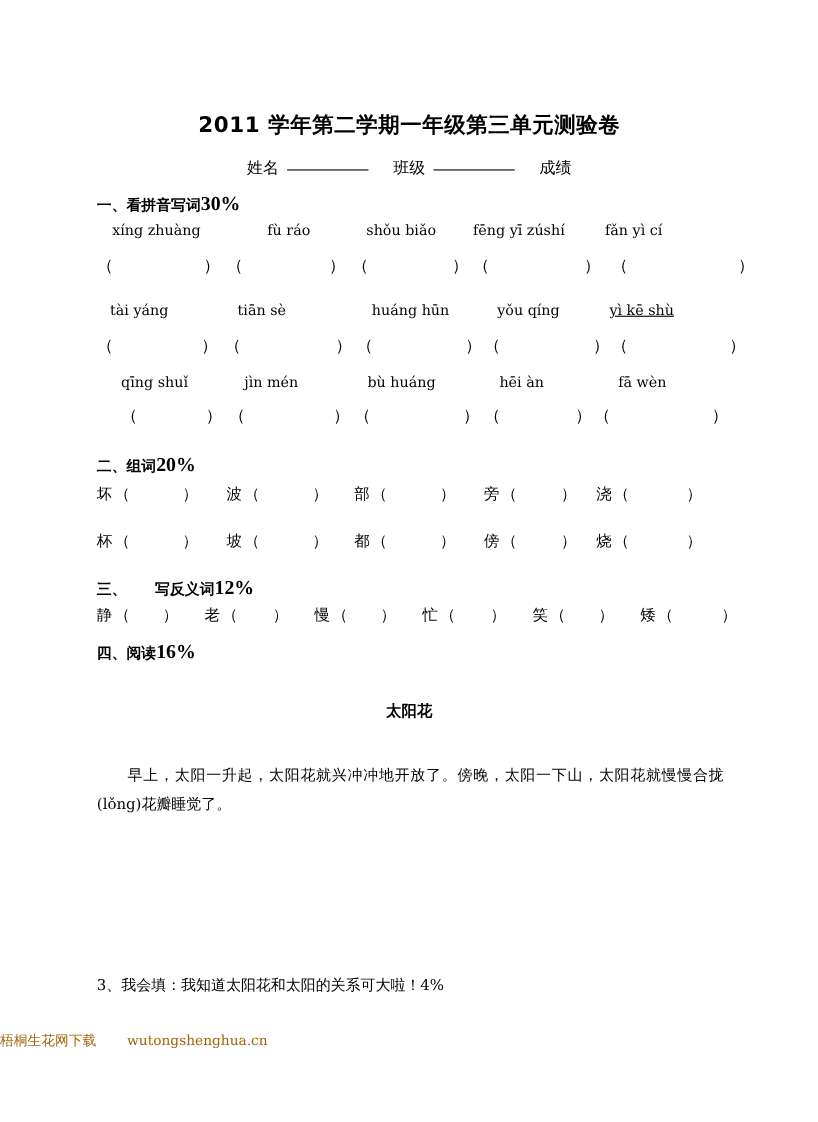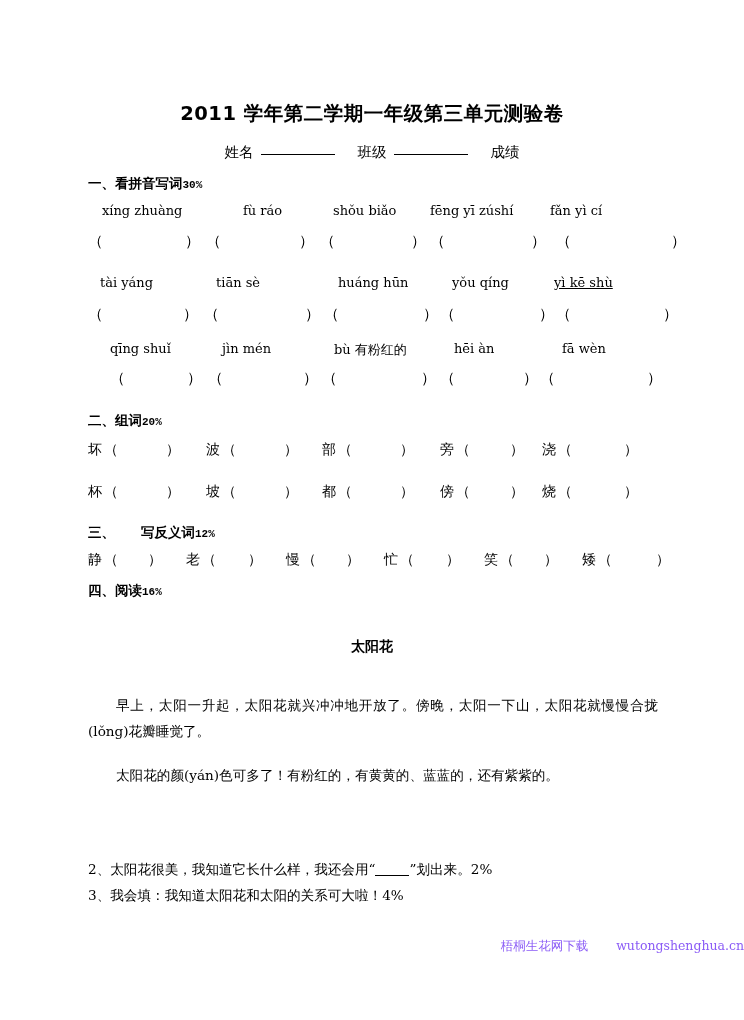--- a/index.html
+++ b/index.html
@@ -59,23 +59,23 @@
   
   .sec-head {
     position: absolute;
     left: 88px;
     font-family: "DejaVu Sans", "Liberation Sans", sans-serif;
     font-weight: bold;
     font-size: 13.5px;
     white-space: nowrap;
   }
   .sec-head .pts {
-    font-family: Liberation Mono, monospace;
-    font-weight: bold;
-    font-size: 11px;
+    font-family: Liberation Serif, serif;
+    font-weight: bold;
+    font-size: 18px;
   }
   .sec-head .wsp { display: inline-block; width: 26px; }
 
   
   .py-row {
     position: absolute;
     left: 88px;
     width: 590px;
     height: 20px;
     font-size: 13px;
@@ -158,23 +158,23 @@
     vertical-align: -2px;
   }
   .q .blank.long { width: 44px; }
   .q .blank.short { width: 34px; }
 
   
   .footer {
     position: absolute;
     left: 0; top: 938px;
     width: 744px;
-    text-align: right;
+    text-align: left;
     font-size: 12.5px;
-    color: #8b5cf6;
+    color: #a16207;
     white-space: nowrap;
   }
   .footer .fgap { display: inline-block; width: 28px; }
 </style>
 </head>
 <body>
 
 <div class="page">
 
   <div class="doc-title">2011 学年第二学期一年级第三单元测验卷</div>
@@ -213,21 +213,21 @@
     <span class="brk" style="left:0px;"><span>（</span><span class="inner" style="width:80px;"></span><span>）</span></span>
     <span class="brk" style="left:116px;"><span>（</span><span class="inner" style="width:86px;"></span><span>）</span></span>
     <span class="brk" style="left:236px;"><span>（</span><span class="inner" style="width:84px;"></span><span>）</span></span>
     <span class="brk" style="left:352px;"><span>（</span><span class="inner" style="width:84px;"></span><span>）</span></span>
     <span class="brk" style="left:468px;"><span>（</span><span class="inner" style="width:92px;"></span><span>）</span></span>
   </div>
 
   <div class="py-row" style="top:341px;">
     <span class="py" style="left:22px;">qīng  shuǐ</span>
     <span class="py" style="left:134px;">jìn  mén</span>
-    <span class="py" style="left:246px;">bù  有粉红的</span>
+    <span class="py" style="left:246px;">bù  huáng</span>
     <span class="py" style="left:366px;text-align:right;">hēi  àn</span>
     <span class="py" style="left:474px;">fā wèn</span>
   </div>
   <div class="br-row" style="top:369px;">
     <span class="brk" style="left:22px;"><span>（</span><span class="inner" style="width:62px;"></span><span>）</span></span>
     <span class="brk" style="left:120px;"><span>（</span><span class="inner" style="width:80px;"></span><span>）</span></span>
     <span class="brk" style="left:234px;"><span>（</span><span class="inner" style="width:84px;"></span><span>）</span></span>
     <span class="brk" style="left:352px;"><span>（</span><span class="inner" style="width:68px;"></span><span>）</span></span>
     <span class="brk" style="left:452px;"><span>（</span><span class="inner" style="width:92px;"></span><span>）</span></span>
   </div>
@@ -265,26 +265,22 @@
     <span class="cell" style="left:494px;"><span class="ch">矮</span><span>（</span><span class="sp" style="width:44px;"></span><span>）</span></span>
   </div>
 
   <div class="sec-head" style="top:582px;">
     <span>四、</span><span>阅读</span><span class="pts">16%</span>
   </div>
 
   <div class="passage-title">太阳花</div>
 
   <div class="para" style="top:692px;">早上，太阳一升起，太阳花就兴冲冲地开放了。傍晚，太阳一下山，太阳花就慢慢合拢(lǒng)花瓣睡觉了。</div>
-  <div class="para" style="top:762px;">太阳花的颜(yán)色可多了！有粉红的，有黄黄的、蓝蓝的，还有紫紫的。</div>
-
-
-  <div class="q" style="top:861px;">
-    <span>2、</span><span>太阳花很美，我知道它长什么样，我还会用“</span><span class="blank short"></span><span>”划出来。</span><span>2%</span>
-  </div>
+
+
 
   <div class="q" style="top:887px;">
     <span>3、</span><span>我会填：我知道太阳花和太阳的关系可大啦！</span><span>4%</span>
   </div>
 
   <div class="footer">
     <span>梧桐生花网下载</span><span class="fgap"></span><span>wutongshenghua.cn</span>
   </div>
 
 </div>

